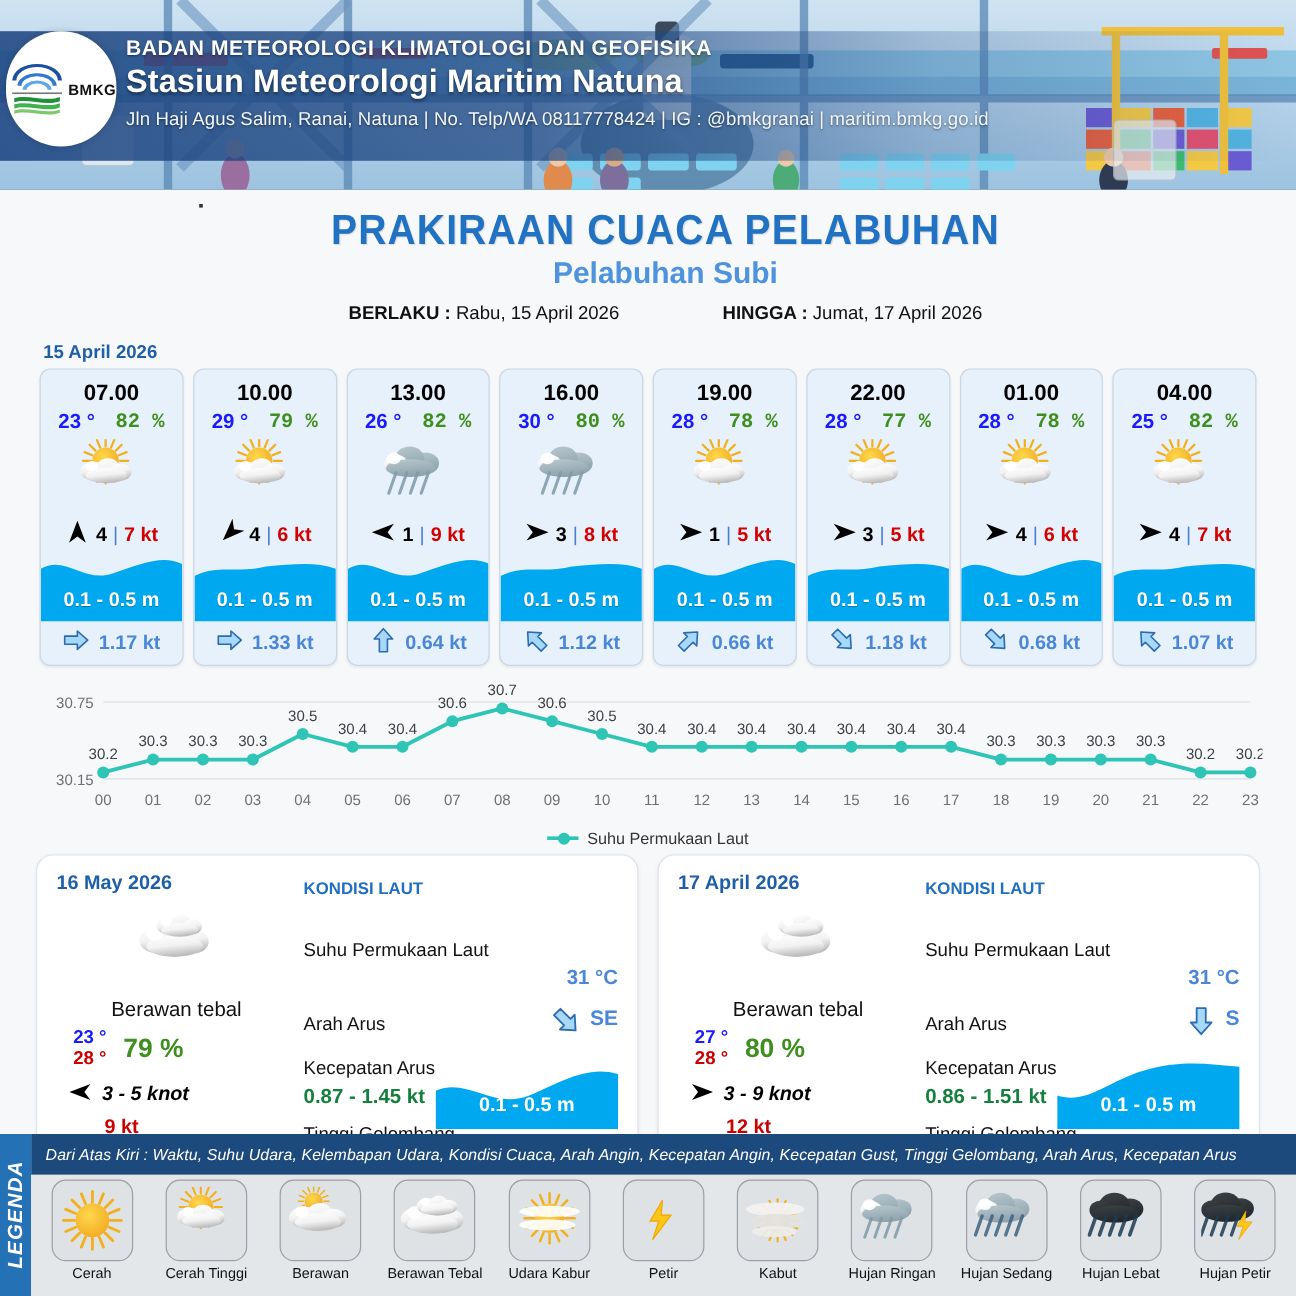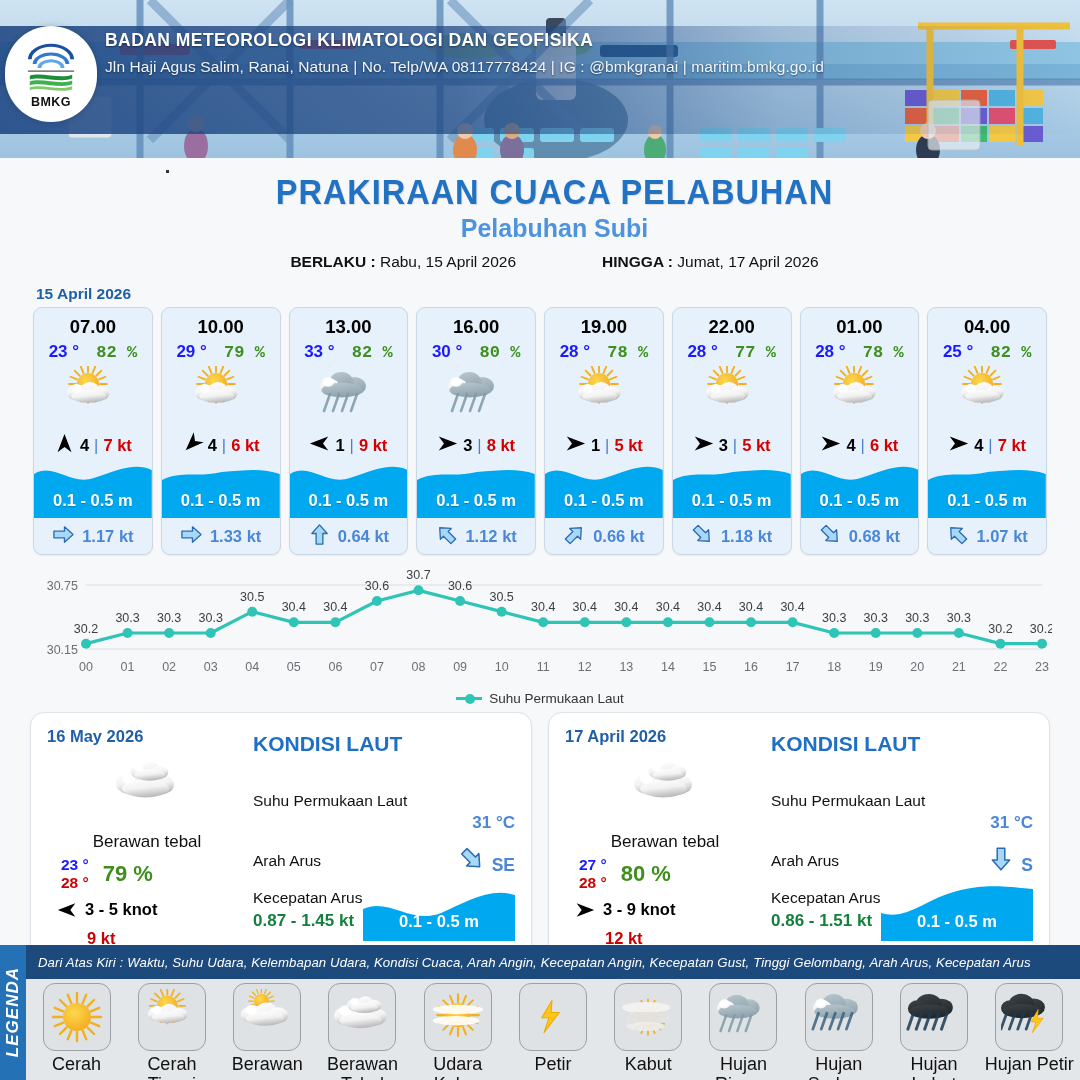--- a/index.html
+++ b/index.html
@@ -32,21 +32,21 @@
     color:#fff; font-weight:bold; font-size:27px; margin-top:2px; letter-spacing:.1px;
     text-shadow:0 1px 3px rgba(0,0,0,.5);
   }
   .hdr-line3 {
     color:#f2f6fb; font-size:15.5px; margin-top:7px; letter-spacing:.1px;
     text-shadow:0 1px 2px rgba(0,0,0,.5);
   }
   .logo {
     position:absolute; left:5px; top:26px; width:92px; height:96px;
     background:#fff; border-radius:50%/48%;
-    z-index:7; display:flex; flex-direction:column; align-items:center; justify-content:center;
+    z-index:7; display:flex; flex-direction:row; align-items:center; justify-content:center;
     box-shadow:0 0 6px rgba(0,0,0,.18);
   }
   .logo-mark { width:58px; height:54px; }
   .logo-text { font-size:12.5px; font-weight:bold; color:#111; letter-spacing:.5px; margin-top:1px;}
 
   
   .title-wrap { text-align:center; padding-top:14px;padding-left:29px; }
   .title-main {
     font-size:35px; font-weight:bold; color:#2272c4; letter-spacing:1px;
     font-stretch:condensed; transform:scaleX(.93); text-shadow:1px 1px 1px rgba(0,0,0,.12);
@@ -115,29 +115,29 @@
   }
   .day-left { width:200px; position:relative; }
   .day-date { font-size:16.5px; font-weight:bold; color:#1f5fa8; }
   .day-icon { height:62px; margin-top:8px; display:flex; align-items:center; justify-content:center; }
   .day-cond { font-size:17px; color:#111; margin-top:16px; text-align:center; }
   .day-tt { display:flex; align-items:center; gap:14px; margin-top:4px; padding-left:14px;}
   .day-temps { display:flex; flex-direction:column; line-height:1.18; }
   .t-min { font-size:15.5px; font-weight:bold; color:#1a1aff; }
   .t-max { font-size:15.5px; font-weight:bold; color:#cc0000; }
   .day-hum { font-size:22px; font-weight:bold; color:#3f8f1f; }
-  .day-wind { display:flex; gap:8px; margin-top:7px; padding-left:10px; font-size:16.5px; font-weight:bold; color:#000; }
+  .day-wind { display:flex; align-items:center; gap:8px; margin-top:7px; padding-left:10px; font-size:16.5px; font-weight:bold; color:#000;font-style:italic; }
   .day-gust { font-size:16.5px; font-weight:bold; color:#cc0000; margin-top:5px; padding-left:40px; }
 
   .day-right { flex:1; position:relative; padding-left:6px; }
-  .kl-title { font-size:21px; font-weight:bold; color:#1f6fc4; margin-top:5px; }
+  .kl-title { font-size:14px; font-weight:bold; color:#1f6fc4; margin-top:5px; }
   .kl-row { display:flex; align-items:center; justify-content:space-between; margin-top:13px; }
   .kl-lbl { font-size:15.5px; color:#111; }
   .kl-val { font-size:17px; font-weight:bold; color:#4a87d8;margin-top:44px; }
-  .kl-dir { display:flex; align-items:flex-end; gap:7px; }
+  .kl-dir { display:flex; align-items:flex-start; gap:7px; }
   .kl-dir-txt { font-size:17.5px; font-weight:bold; color:#4a87d8; }
   .kl-speed { text-align:left; font-size:17px; font-weight:bold; color:#15803d; margin-top:4px; }
   .kl-wave { position:absolute; right:0; bottom:4px; width:152px; height:62px; }
   .kl-wave svg { width:100%; height:100%; display:block; }
   .kl-wave-txt {
     position:absolute; left:0; right:0; bottom:10px; text-align:center;
     font-size:16.5px; font-weight:bold; color:#fff;
   }
 
   
@@ -157,21 +157,21 @@
   }
   .footer-body {
     position:absolute; left:26px; top:34px; right:0; bottom:0;
     background:#e4e7ea; display:flex; align-items:flex-start; padding:4px 4px 0 4px; gap:2px;
   }
   .lg-item { flex:1 1 0; display:flex; flex-direction:column; align-items:center; }
   .lg-box {
     width:68px; height:68px; background:#dfe2e5; border:1px solid #9aa0a6; border-radius:12px;
     display:flex; align-items:center; justify-content:center;
   }
-  .lg-lbl { font-size:18px; color:#111; margin-top:4px; text-align:center; line-height:1.1; }
+  .lg-lbl { font-size:12px; color:#111; margin-top:4px; text-align:center; line-height:1.1; }
 </style>
 </head>
 <body>
 
 <div class="header">
   <svg class="hdr-art" viewBox="0 0 1080 158" preserveAspectRatio="none">
     <defs>
       <linearGradient id="skyG" x1="0" y1="0" x2="0" y2="1">
         <stop offset="0" stop-color="#cfe3f2"></stop>
           <stop offset="1" stop-color="#9dc3e0"></stop>
@@ -292,20 +292,21 @@
       <rect x="6" y="31.5" width="48" height="1.6" fill="#777"></rect>
       <path d="M8 37 C20 33 40 41 52 36 L52 40 C40 45 20 37 8 41 Z" fill="#1f8f3a"></path>
       <path d="M8 43 C20 39 40 47 52 42 L52 46 C40 51 20 43 8 47 Z" fill="#41b14f"></path>
       <path d="M8 49 C20 45 40 53 52 48 L52 51 C40 56 20 48 8 52 Z" fill="#7fc96a"></path>
     </svg>
     <div class="logo-text">BMKG</div>
   </div>
 
   <div class="hdr-text">
     <div class="hdr-line1">BADAN METEOROLOGI KLIMATOLOGI DAN GEOFISIKA</div>
+    <div class="hdr-line2">Stasiun Meteorologi Maritim Natuna</div>
     <div class="hdr-line3">Jln Haji Agus Salim, Ranai, Natuna  | No. Telp/WA 08117778424 | IG : @bmkgranai | maritim.bmkg.go.id</div>
   </div>
 </div>
 
 <div class="dot-mark"></div>
 <div class="title-wrap">
   <div class="title-main">PRAKIRAAN CUACA PELABUHAN</div>
   <div class="title-sub">Pelabuhan Subi</div>
   <div class="valid-row">
     <div>
@@ -469,21 +470,21 @@
     <div class="c-cur">
       <span><svg width="23" height="23" viewBox="0 0 24 24" style="transform:rotate(90deg)">
     <path d="M12 2 L20 11 L15.5 11 L15.5 22 L8.5 22 L8.5 11 L4 11 Z" fill="#a8d8f8" stroke="#2b6cb0" stroke-width="1.4" stroke-linejoin="round"></path>
           </svg></span>
       <span>1.33 kt</span>
     </div>
     </div>
     <div class="card">
     <div class="c-time">13.00</div>
     <div class="c-th">
-      <span class="c-temp">33 °</span>
+      <span class="c-temp">26 °</span>
       <span class="c-hum">82 %</span>
     </div>
     <div class="c-icon">
         <svg width="60" height="60" viewBox="0 0 60 60">
           <defs>
     <radialGradient id="sghujan-ringan60" cx=".4" cy=".35" r=".75">
       <stop offset="0" stop-color="#ffd84d"></stop>
               <stop offset="1" stop-color="#f0a81e"></stop>
     </radialGradient>
     <linearGradient id="cwhujan-ringan60" x1="0" y1="0" x2=".3" y2="1">

